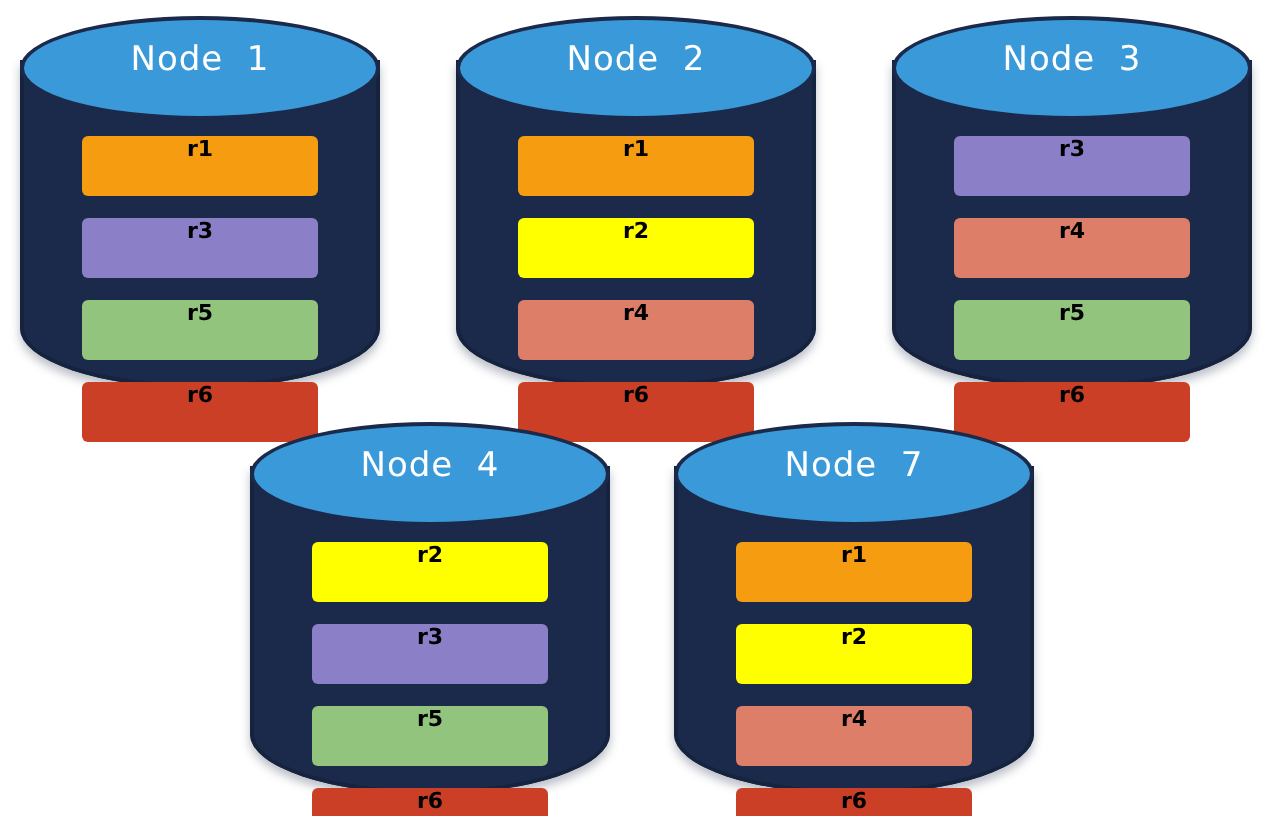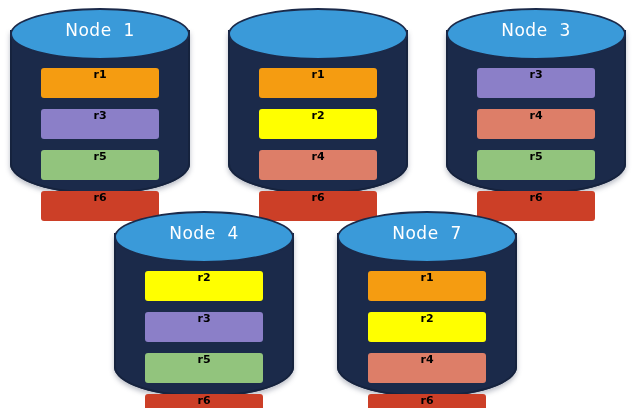--- a/index.html
+++ b/index.html
@@ -112,39 +112,40 @@
       <div class="bars">
         <div class="bar" style="background: rgb(245, 156, 17);">r1</div>
         <div class="bar" style="background: rgb(139, 127, 200);">r3</div>
         <div class="bar" style="background: rgb(146, 196, 125);">r5</div>
         <div class="bar" style="background: rgb(204, 63, 39);">r6</div>
       </div>
     </div>
     <div class="node" style="left: 228px; top: 8px;">
       <div class="cyl-body"></div>
       <div class="cyl-top"></div>
+      <div class="node-label">Node  2</div>
       <div class="bars">
         <div class="bar" style="background: rgb(245, 156, 17);">r1</div>
         <div class="bar" style="background: rgb(255, 255, 0);">r2</div>
         <div class="bar" style="background: rgb(221, 126, 104);">r4</div>
         <div class="bar" style="background: rgb(204, 63, 39);">r6</div>
       </div>
     </div>
     <div class="node" style="left: 446px; top: 8px;">
       <div class="cyl-body"></div>
       <div class="cyl-top"></div>
       <div class="node-label">Node  3</div>
       <div class="bars">
         <div class="bar" style="background: rgb(139, 127, 200);">r3</div>
         <div class="bar" style="background: rgb(221, 126, 104);">r4</div>
         <div class="bar" style="background: rgb(146, 196, 125);">r5</div>
         <div class="bar" style="background: rgb(204, 63, 39);">r6</div>
       </div>
     </div>
-    <div class="node" style="left: 114px; top: 211px;">
+    <div class="node" style="left: 125px; top: 211px;">
       <div class="cyl-body"></div>
       <div class="cyl-top"></div>
       <div class="node-label">Node  4</div>
       <div class="bars">
         <div class="bar" style="background: rgb(255, 255, 0);">r2</div>
         <div class="bar" style="background: rgb(139, 127, 200);">r3</div>
         <div class="bar" style="background: rgb(146, 196, 125);">r5</div>
         <div class="bar" style="background: rgb(204, 63, 39);">r6</div>
       </div>
     </div>

